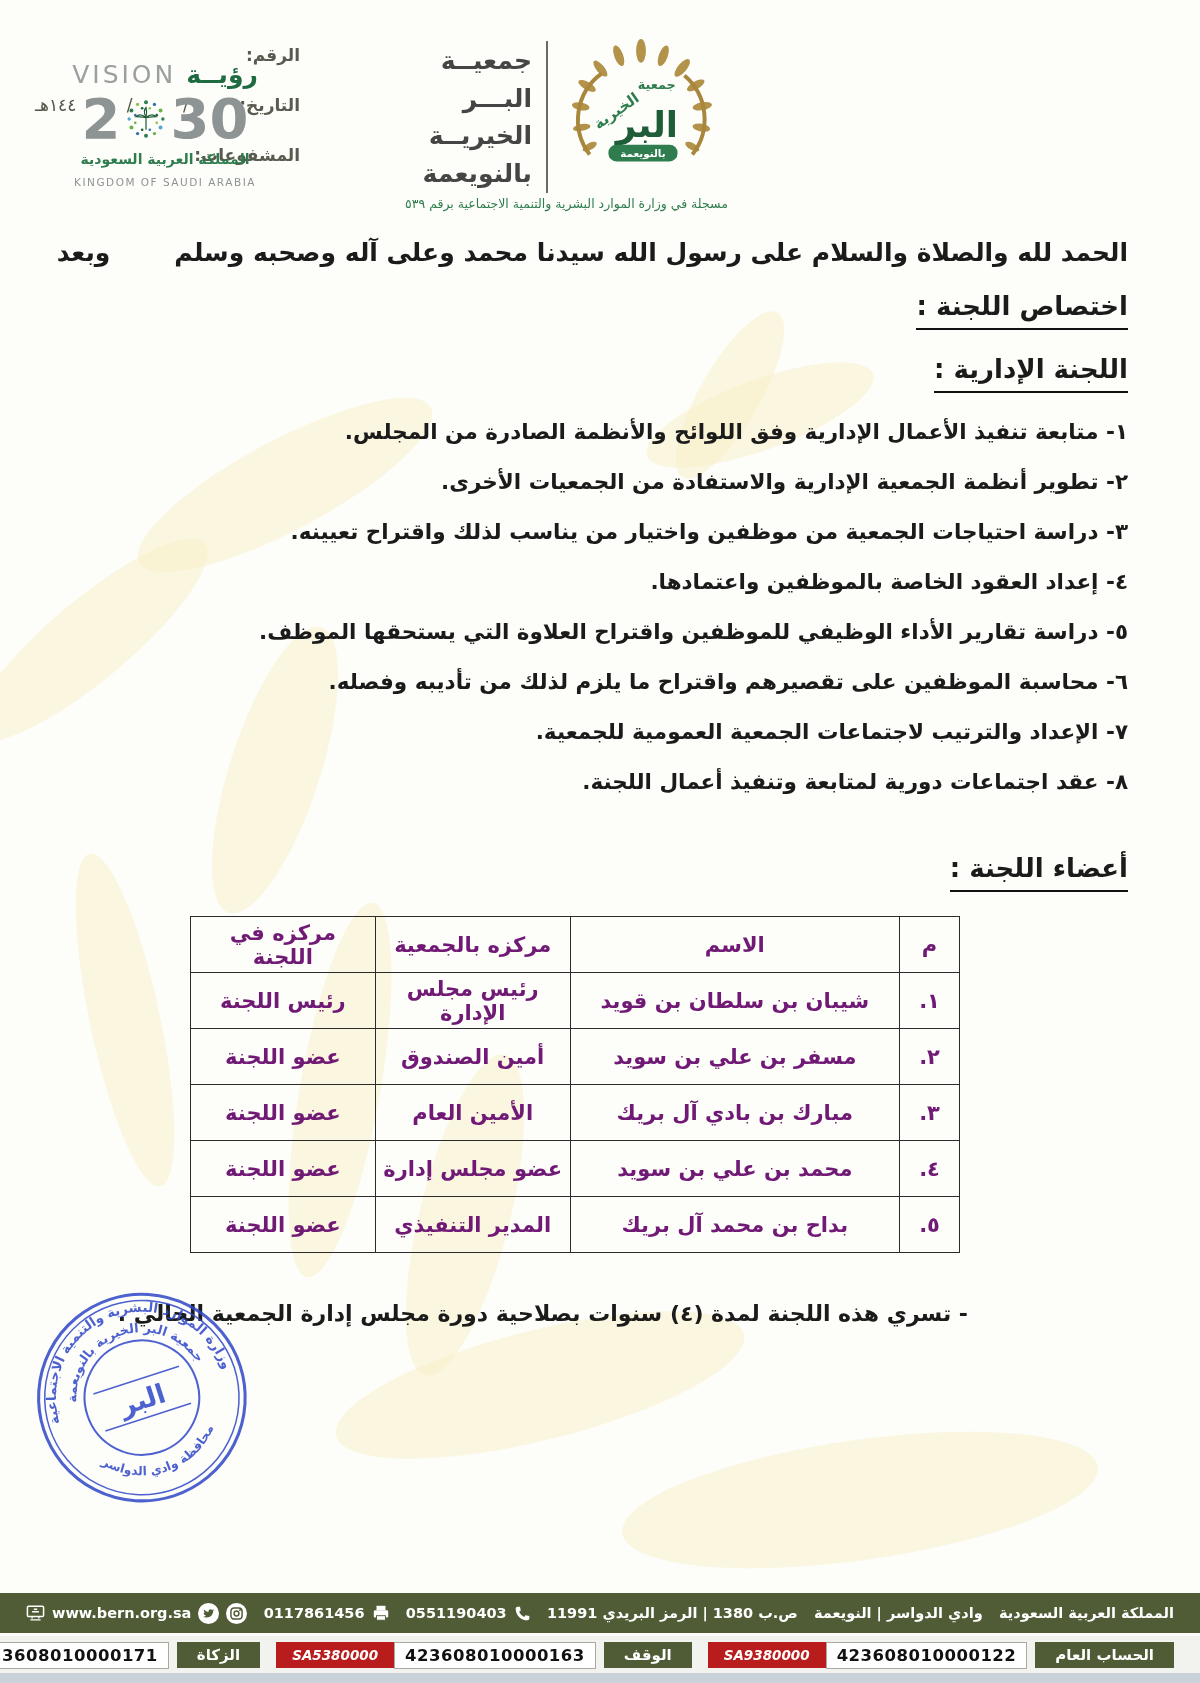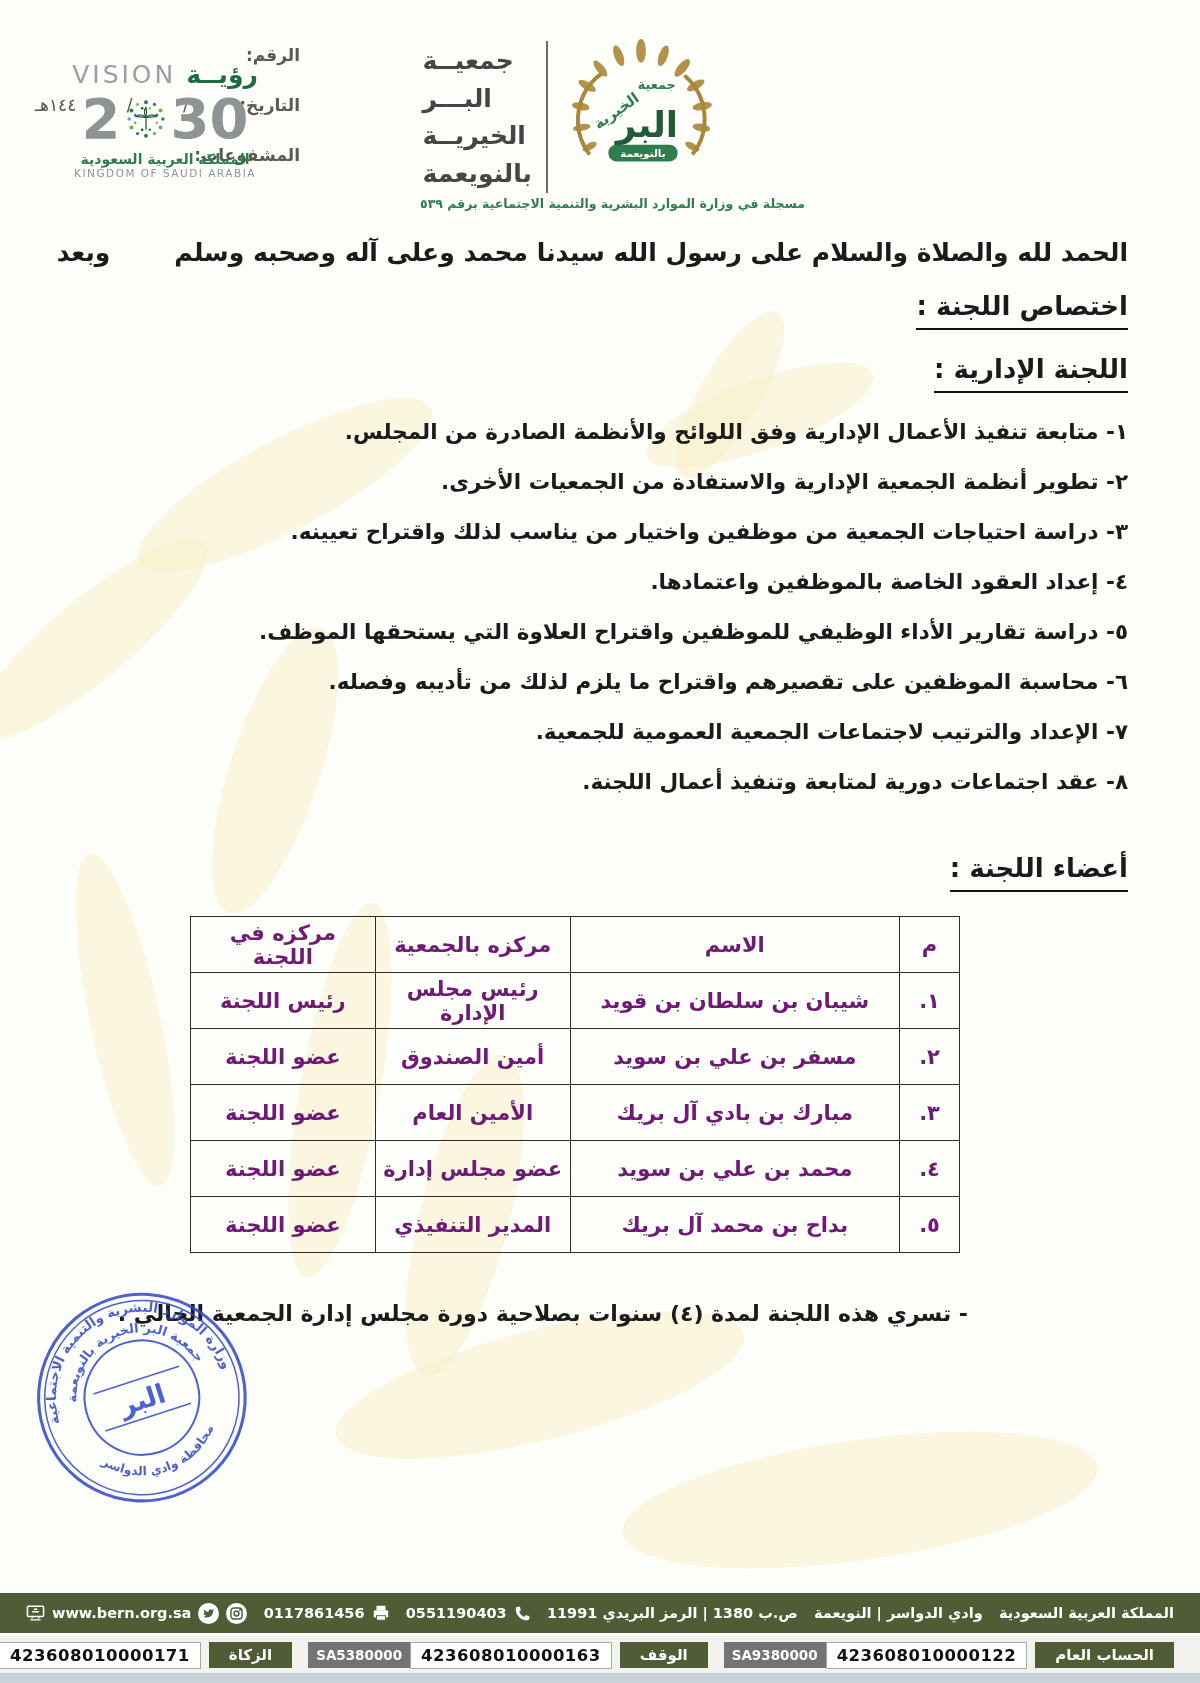--- a/index.html
+++ b/index.html
@@ -6,31 +6,31 @@
   *{box-sizing:border-box;font-family:"DejaVu Sans",sans-serif;}
   .page{position:relative;width:1200px;height:1683px;margin:0 auto;background:#fdfdfa;overflow:hidden;}
   
   .wm{position:absolute;background:#f8f0cb;border-radius:50%;opacity:.55;z-index:0;}
   
   .letterhead{position:absolute;top:0;right:0;left:0;height:235px;z-index:2;}
   .meta-fields{position:absolute;left:35px;top:45px;width:265px;color:#55554c;font-size:17px;}
   .meta-row{display:flex;justify-content:space-between;align-items:center;margin-bottom:30px;}
   .meta-row .lbl{font-weight:bold;color:#5a5a50;}
   .org-logo{position:absolute;right:480px;top:38px;display:flex;align-items:center;gap:14px;}
-  .org-name{font-size:25px;font-weight:bold;color:#454545;line-height:1.5;text-align:left;}
+  .org-name{font-size:25px;font-weight:bold;color:#454545;line-height:1.5;text-align:right;}
   .org-divider{width:2px;height:152px;background:#6a6a6a;}
-  .org-reg{position:absolute;right:395px;top:196px;width:400px;text-align:right;font-size:12.5px;color:#2f7d4e;font-weight:bold;}
+  .org-reg{position:absolute;right:395px;top:196px;width:400px;text-align:left;font-size:12.5px;color:#2f7d4e;font-weight:normal;}
   .vision{position:absolute;right:920px;top:60px;width:230px;text-align:center;}
   .vision-row1{display:flex;justify-content:center;align-items:baseline;gap:10px;font-size:25px;}
   .vision-ar{color:#1f6b41;font-weight:bold;}
   .vision-en{color:#9aa0a0;letter-spacing:3px;}
   .vision-year{direction:ltr;display:flex;justify-content:center;align-items:center;gap:2px;
     font-size:56px;font-weight:bold;color:#8e9494;line-height:1;margin-top:2px;}
   .vision-country-ar{color:#2f7d4e;font-size:14px;margin-top:4px;font-weight:bold;}
-  .vision-country-en{color:#8e9494;font-size:10.5px;letter-spacing:1.5px;margin-top:0;}
+  .vision-country-en{color:#8e9494;font-size:10.5px;letter-spacing:1.5px;margin-top:9px;}
   
   .main{position:absolute;top:238px;right:72px;left:72px;z-index:2;color:#1b1b1b;}
   .salutation{display:flex;align-items:baseline;font-size:25px;font-weight:bold;white-space:nowrap;}
   .salutation .tail{margin-right:64px;}
   .para{margin-top:12px;font-size:23px;font-weight:bold;line-height:2.65;text-align:justify;}
   .sec-heading{display:inline-block;font-size:26px;font-weight:bold;border-bottom:2.5px solid #111;
     padding-bottom:7px;margin-top:24px;}
   .duties{margin-top:14px;}
   .duty{font-size:21.5px;font-weight:bold;line-height:50px;white-space:nowrap;}
   .members-heading-wrap{margin-top:22px;}
@@ -47,21 +47,21 @@
   .footer-bar{position:absolute;top:1593px;right:0;left:0;height:40px;background:#4f5c36;z-index:4;
     display:flex;align-items:center;justify-content:space-between;padding:0 26px;color:#fff;font-size:14.5px;}
   .footer-item{display:flex;align-items:center;gap:7px;white-space:nowrap;font-weight:bold;}
   .ltrnum{direction:ltr;unicode-bidi:embed;}
   .soc-circle{width:21px;height:21px;border-radius:50%;background:#fff;display:flex;align-items:center;justify-content:center;}
   .accounts-bar{position:absolute;top:1636px;right:0;left:0;height:38px;z-index:4;background:#f2f2ee;
     display:flex;align-items:center;padding:0 18px;gap:8px;}
   .acct-label{background:#4f5c36;color:#fff;font-size:15px;font-weight:bold;padding:4px 20px;white-space:nowrap;}
   .acct-num{background:#fff;border:1px solid #a9a9a0;color:#111;font-size:16.5px;font-weight:bold;
     padding:3px 10px;direction:ltr;letter-spacing:.5px;}
-  .acct-prefix{background:#737373;color:#fff;font-size:13.5px;font-weight:bold;padding:5px 8px;direction:ltr;}
+  .acct-prefix{background:#b91c1c;color:#fff;font-size:13.5px;font-weight:bold;padding:5px 16px;direction:ltr;font-style:italic;}
   .acct-group{display:flex;align-items:center;}
   .acct-spacer{flex:1;}
   .bottom-strip{position:absolute;left:0;right:0;bottom:0;height:10px;background:#c9d2d8;z-index:5;}
 </style>
 </head>
 <body>
 
 <div class="page">
 
   <div class="wm" style="left:120px;top:440px;width:330px;height:90px;transform:rotate(-28deg);"></div>

